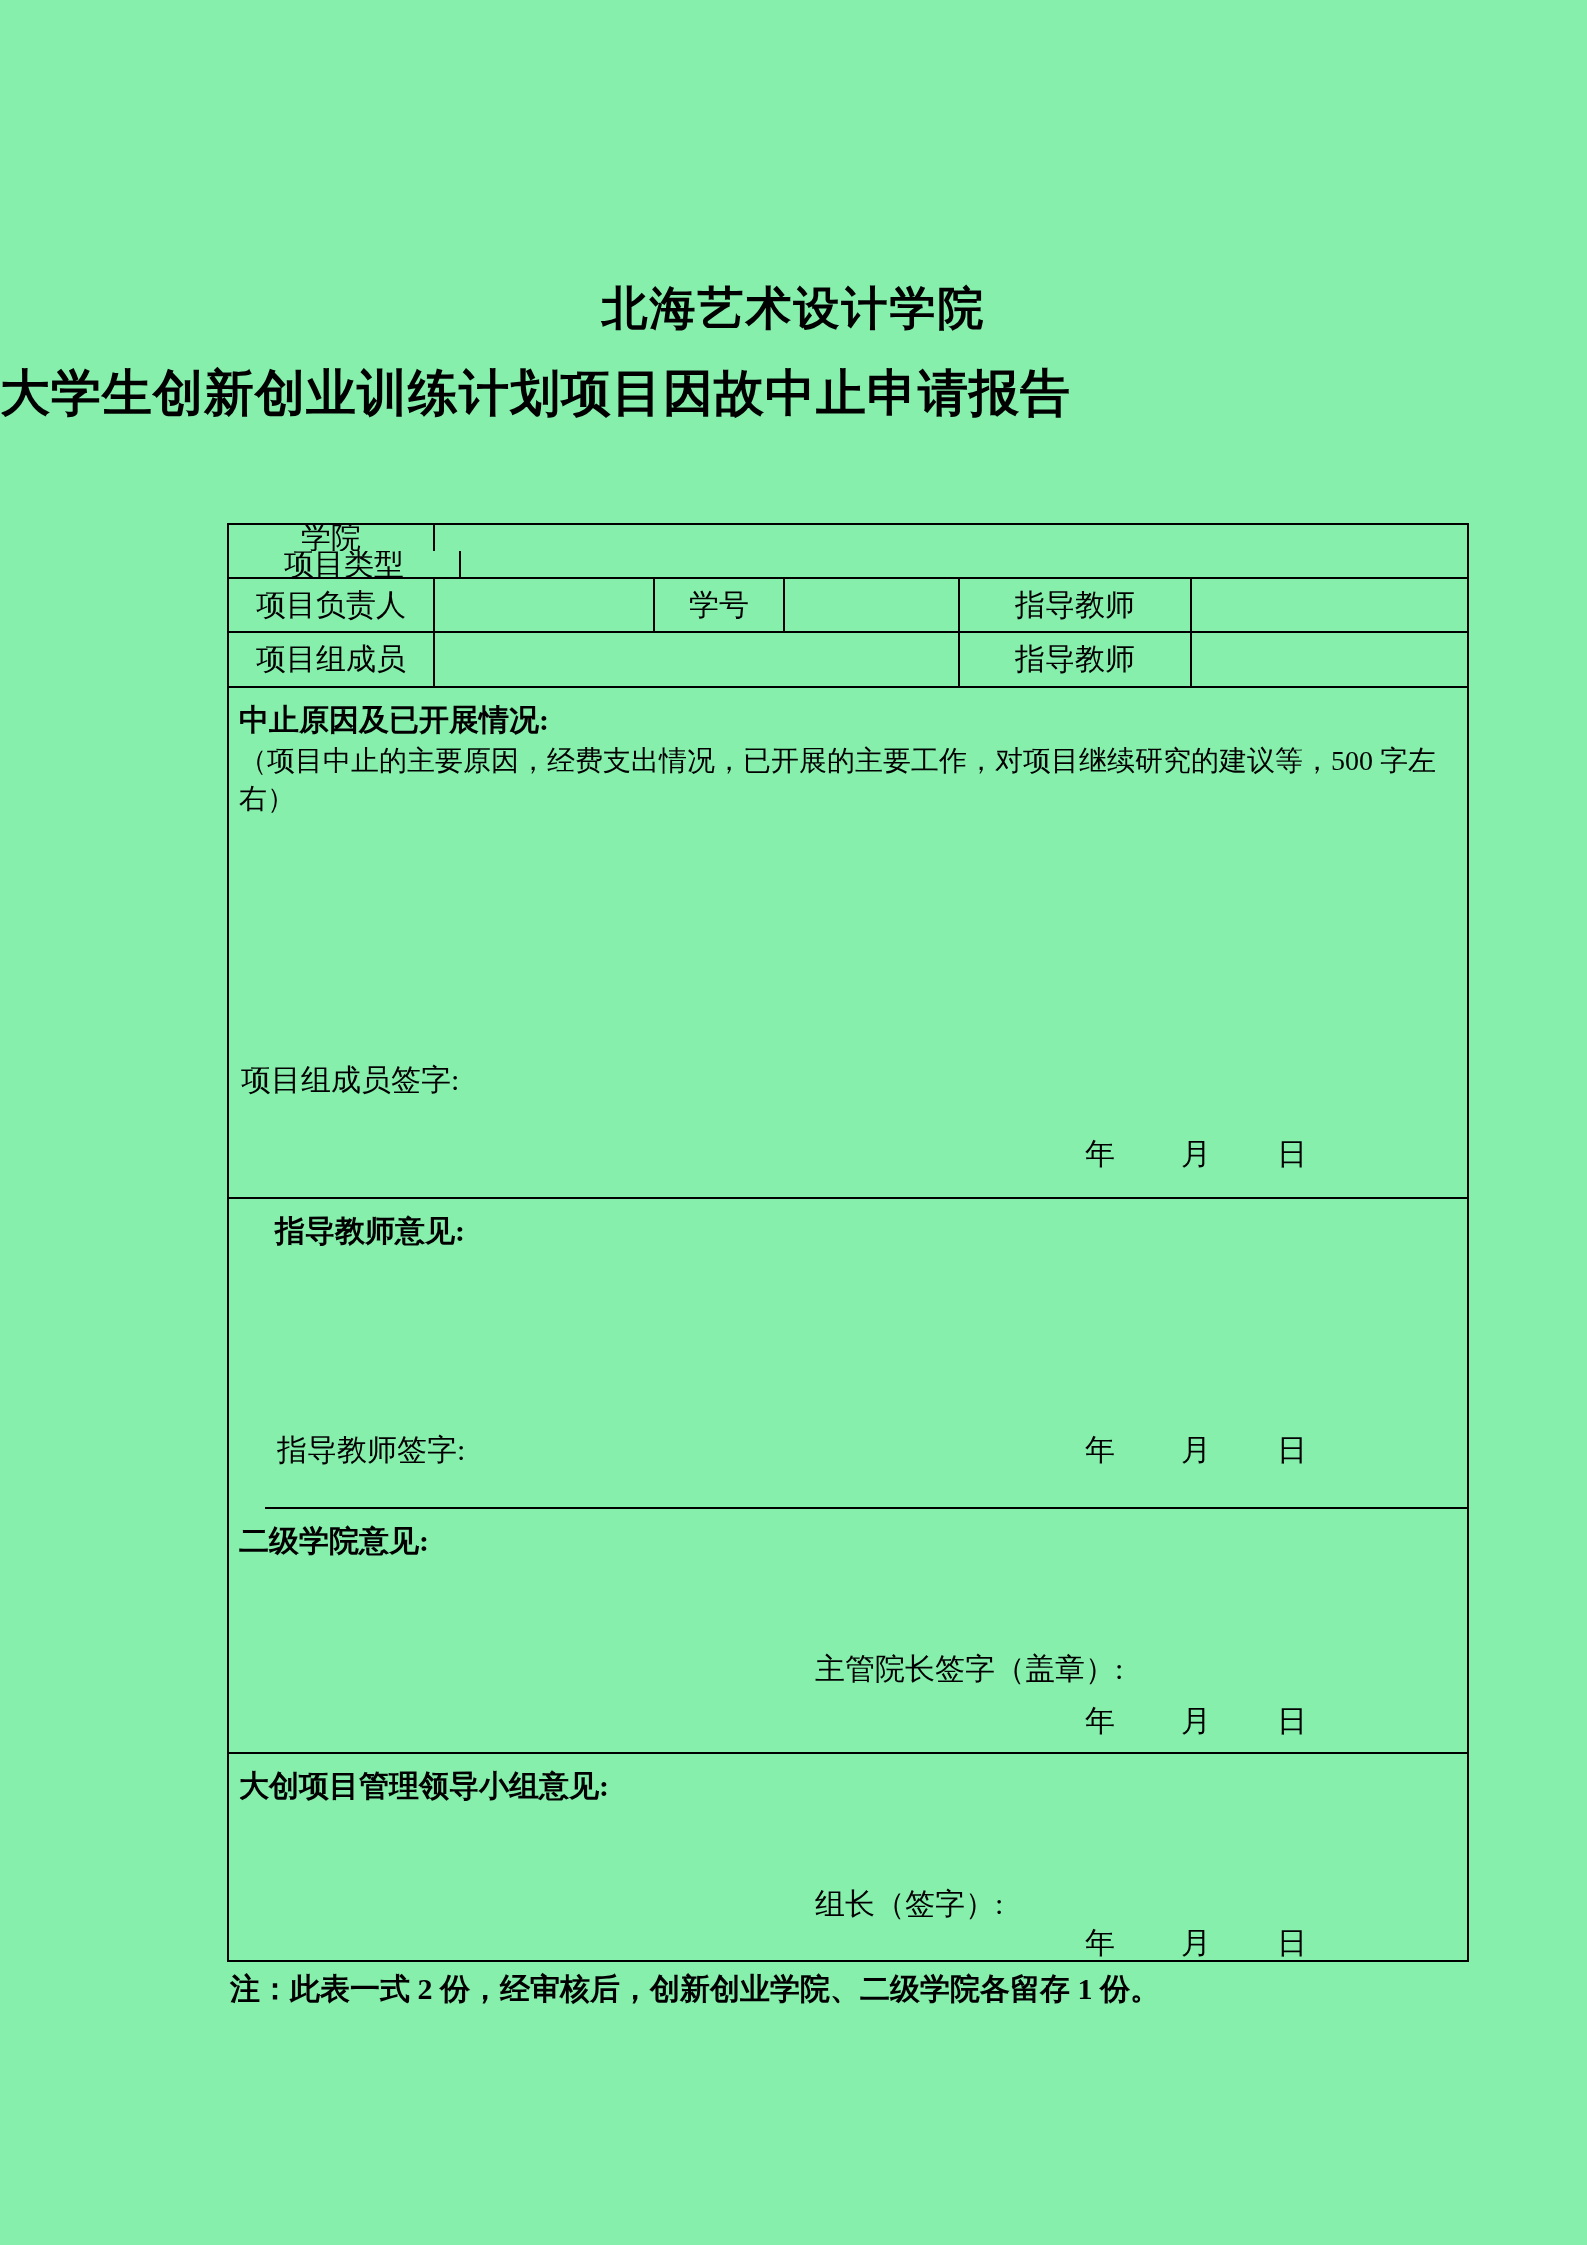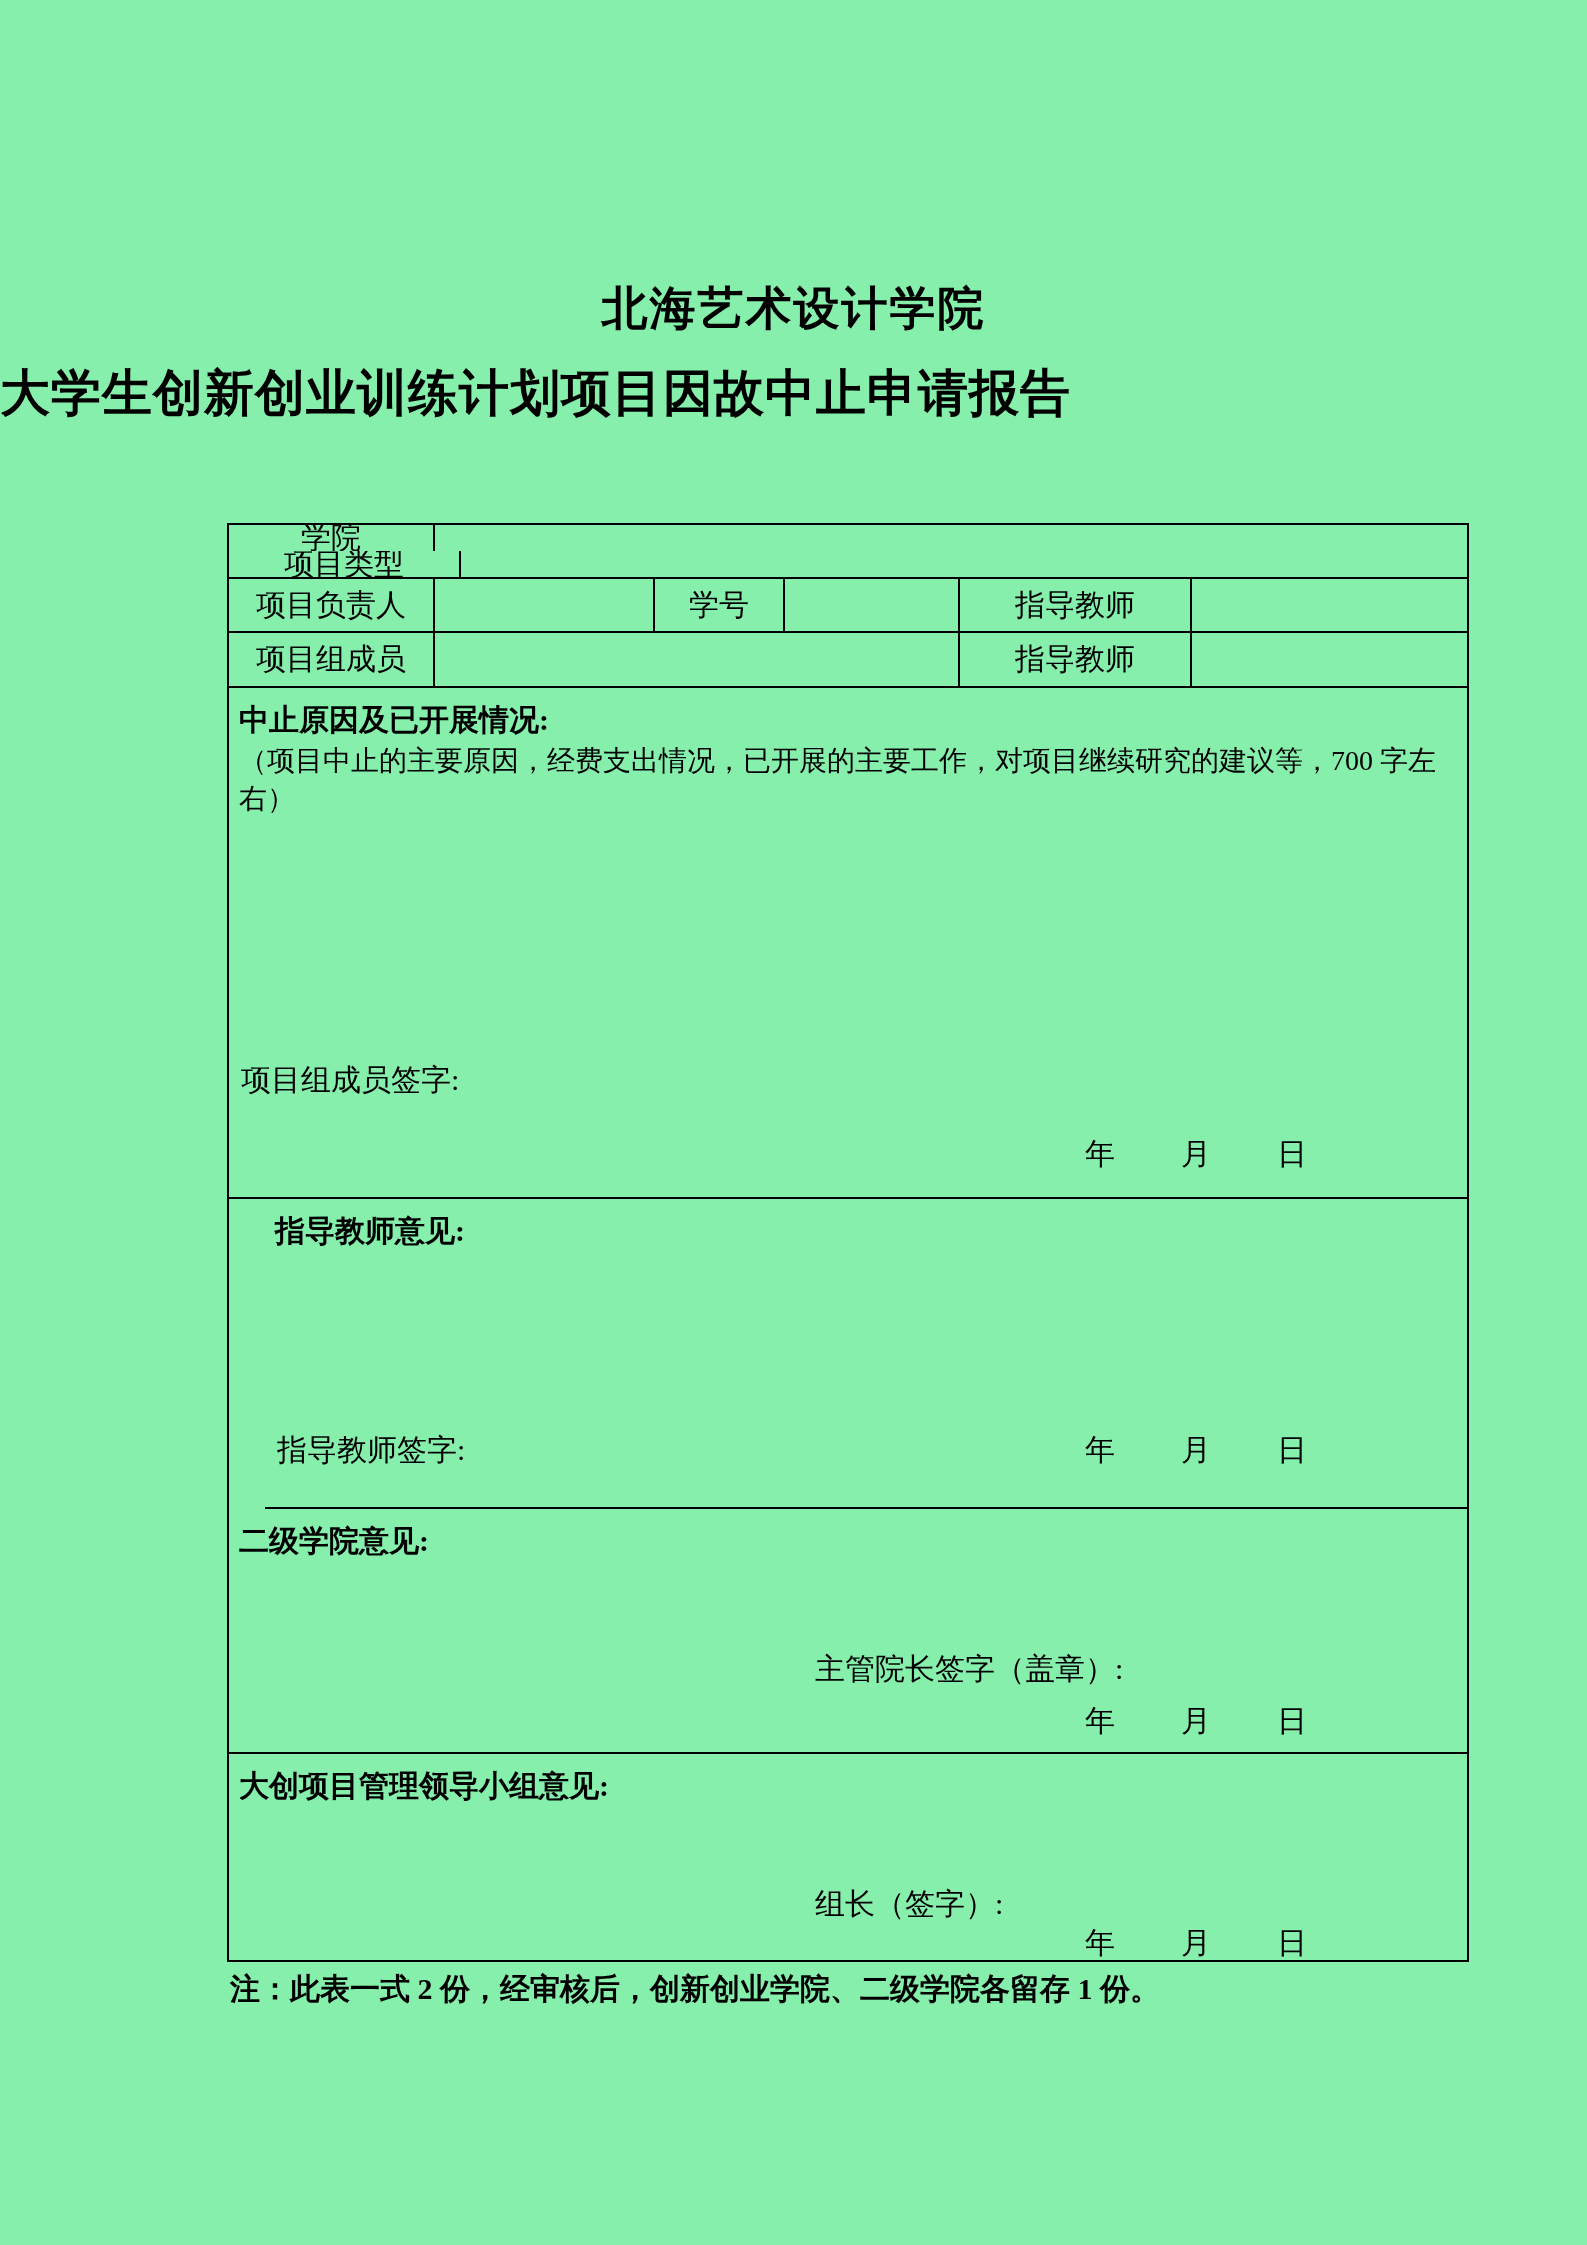--- a/index.html
+++ b/index.html
@@ -163,21 +163,21 @@
 
     <div class="row r4">
       <div class="cell c-label1">项目组成员</div>
       <div class="cell c-value-wide"></div>
       <div class="cell c-label2">指导教师</div>
       <div class="cell c-value-end last"></div>
     </div>
 
     <div class="section s1">
       <div class="section-heading">中止原因及已开展情况:</div>
-      <div class="section-note">（项目中止的主要原因，经费支出情况，已开展的主要工作，对项目继续研究的建议等，700 字左右）</div>
+      <div class="section-note">（项目中止的主要原因，经费支出情况，已开展的主要工作，对项目继续研究的建议等，500 字左右）</div>
       <div class="sig-left" style="top: 372px;">项目组成员签字:</div>
       <div class="date-row" style="bottom: 22px;">
         <span>年</span>
         <span>月</span>
         <span>日</span>
       </div>
     </div>
 
     <div class="section s2">
       <div class="section-heading">指导教师意见:</div>

